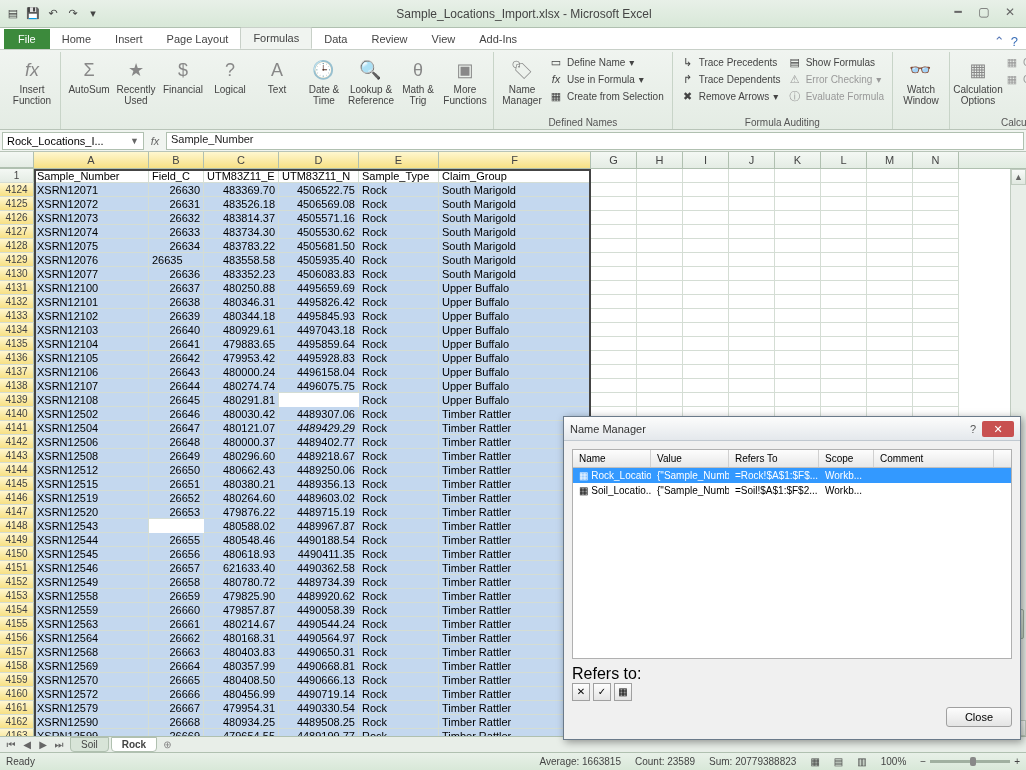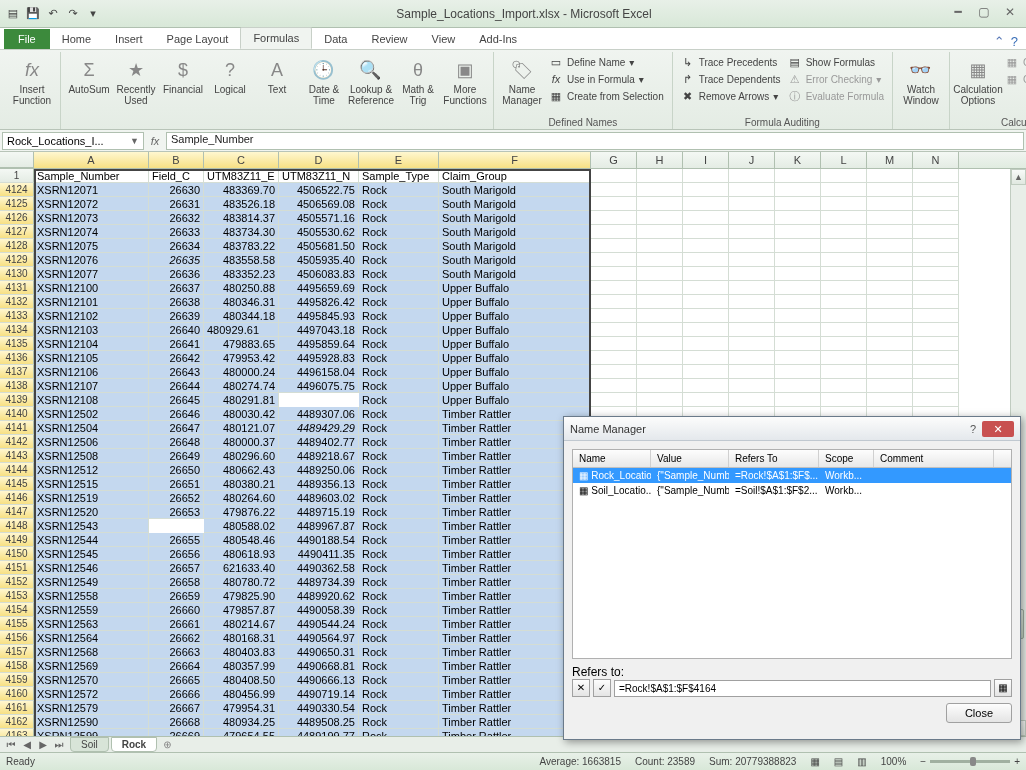--- a/index.html
+++ b/index.html
@@ -391,21 +391,21 @@
         <div class="cell cr"></div>
         <div class="cell cr"></div>
         <div class="cell cr"></div>
         <div class="cell cr"></div>
         <div class="cell cr"></div>
         <div class="cell cr"></div>
       </div>
       <div class="row">
         <div class="rh">4129</div>
         <div class="cell sel cA" style="">XSRN12076</div>
-        <div class="cell sel cB" style="text-align:right;font-style:italic;">26635</div>
+        <div class="cell sel cB" style="text-align:left;">26635</div>
         <div class="cell sel cC" style="text-align:right;">483558.58</div>
         <div class="cell sel cD" style="text-align:right;">4505935.40</div>
         <div class="cell sel cE" style="">Rock</div>
         <div class="cell sel cF" style="">South Marigold</div>
         <div class="cell cr"></div>
         <div class="cell cr"></div>
         <div class="cell cr"></div>
         <div class="cell cr"></div>
         <div class="cell cr"></div>
         <div class="cell cr"></div>
@@ -477,21 +477,21 @@
         <div class="cell cr"></div>
         <div class="cell cr"></div>
         <div class="cell cr"></div>
         <div class="cell cr"></div>
         <div class="cell cr"></div>
       </div>
       <div class="row">
         <div class="rh">4134</div>
         <div class="cell sel cA" style="">XSRN12103</div>
         <div class="cell sel cB" style="text-align:right;">26640</div>
-        <div class="cell sel cC" style="">480929.61</div>
+        <div class="cell sel cC" style="text-align:right;">480929.61</div>
         <div class="cell sel cD" style="text-align:right;">4497043.18</div>
         <div class="cell sel cE" style="">Rock</div>
         <div class="cell sel cF" style="">Upper Buffalo</div>
         <div class="cell cr"></div>
         <div class="cell cr"></div>
         <div class="cell cr"></div>
         <div class="cell cr"></div>
         <div class="cell cr"></div>
         <div class="cell cr"></div>
         <div class="cell cr"></div>
@@ -1058,25 +1058,24 @@
           <div class="nm-row">
             <div class="nmN">▦ Soil_Locatio...</div>
             <div class="nmV">{"Sample_Numb...</div>
             <div class="nmR">=Soil!$A$1:$F$2...</div>
             <div class="nmS">Workb...</div>
             <div class="nmC"></div>
           </div>
         </div>
     </div>
     <div style="margin-top:6px">
-      <div class="lbl" style="font-size:12px">Refers to:</div>
+      <div class="lbl" style="font-size:16px">Refers to:</div>
       <div class="dlg-refers-row">
         <div class="sq">✕</div>
         <div class="sq">✓</div>
-        <input value="=Rock!$A$1:$F$4164" style="">
         <div class="sq">▦</div>
       </div>
     </div>
     <div class="dlg-close-row">
       <button class="dlg-btn">Close</button>
     </div>
   </div>
 </div>
 
 </body></html>

